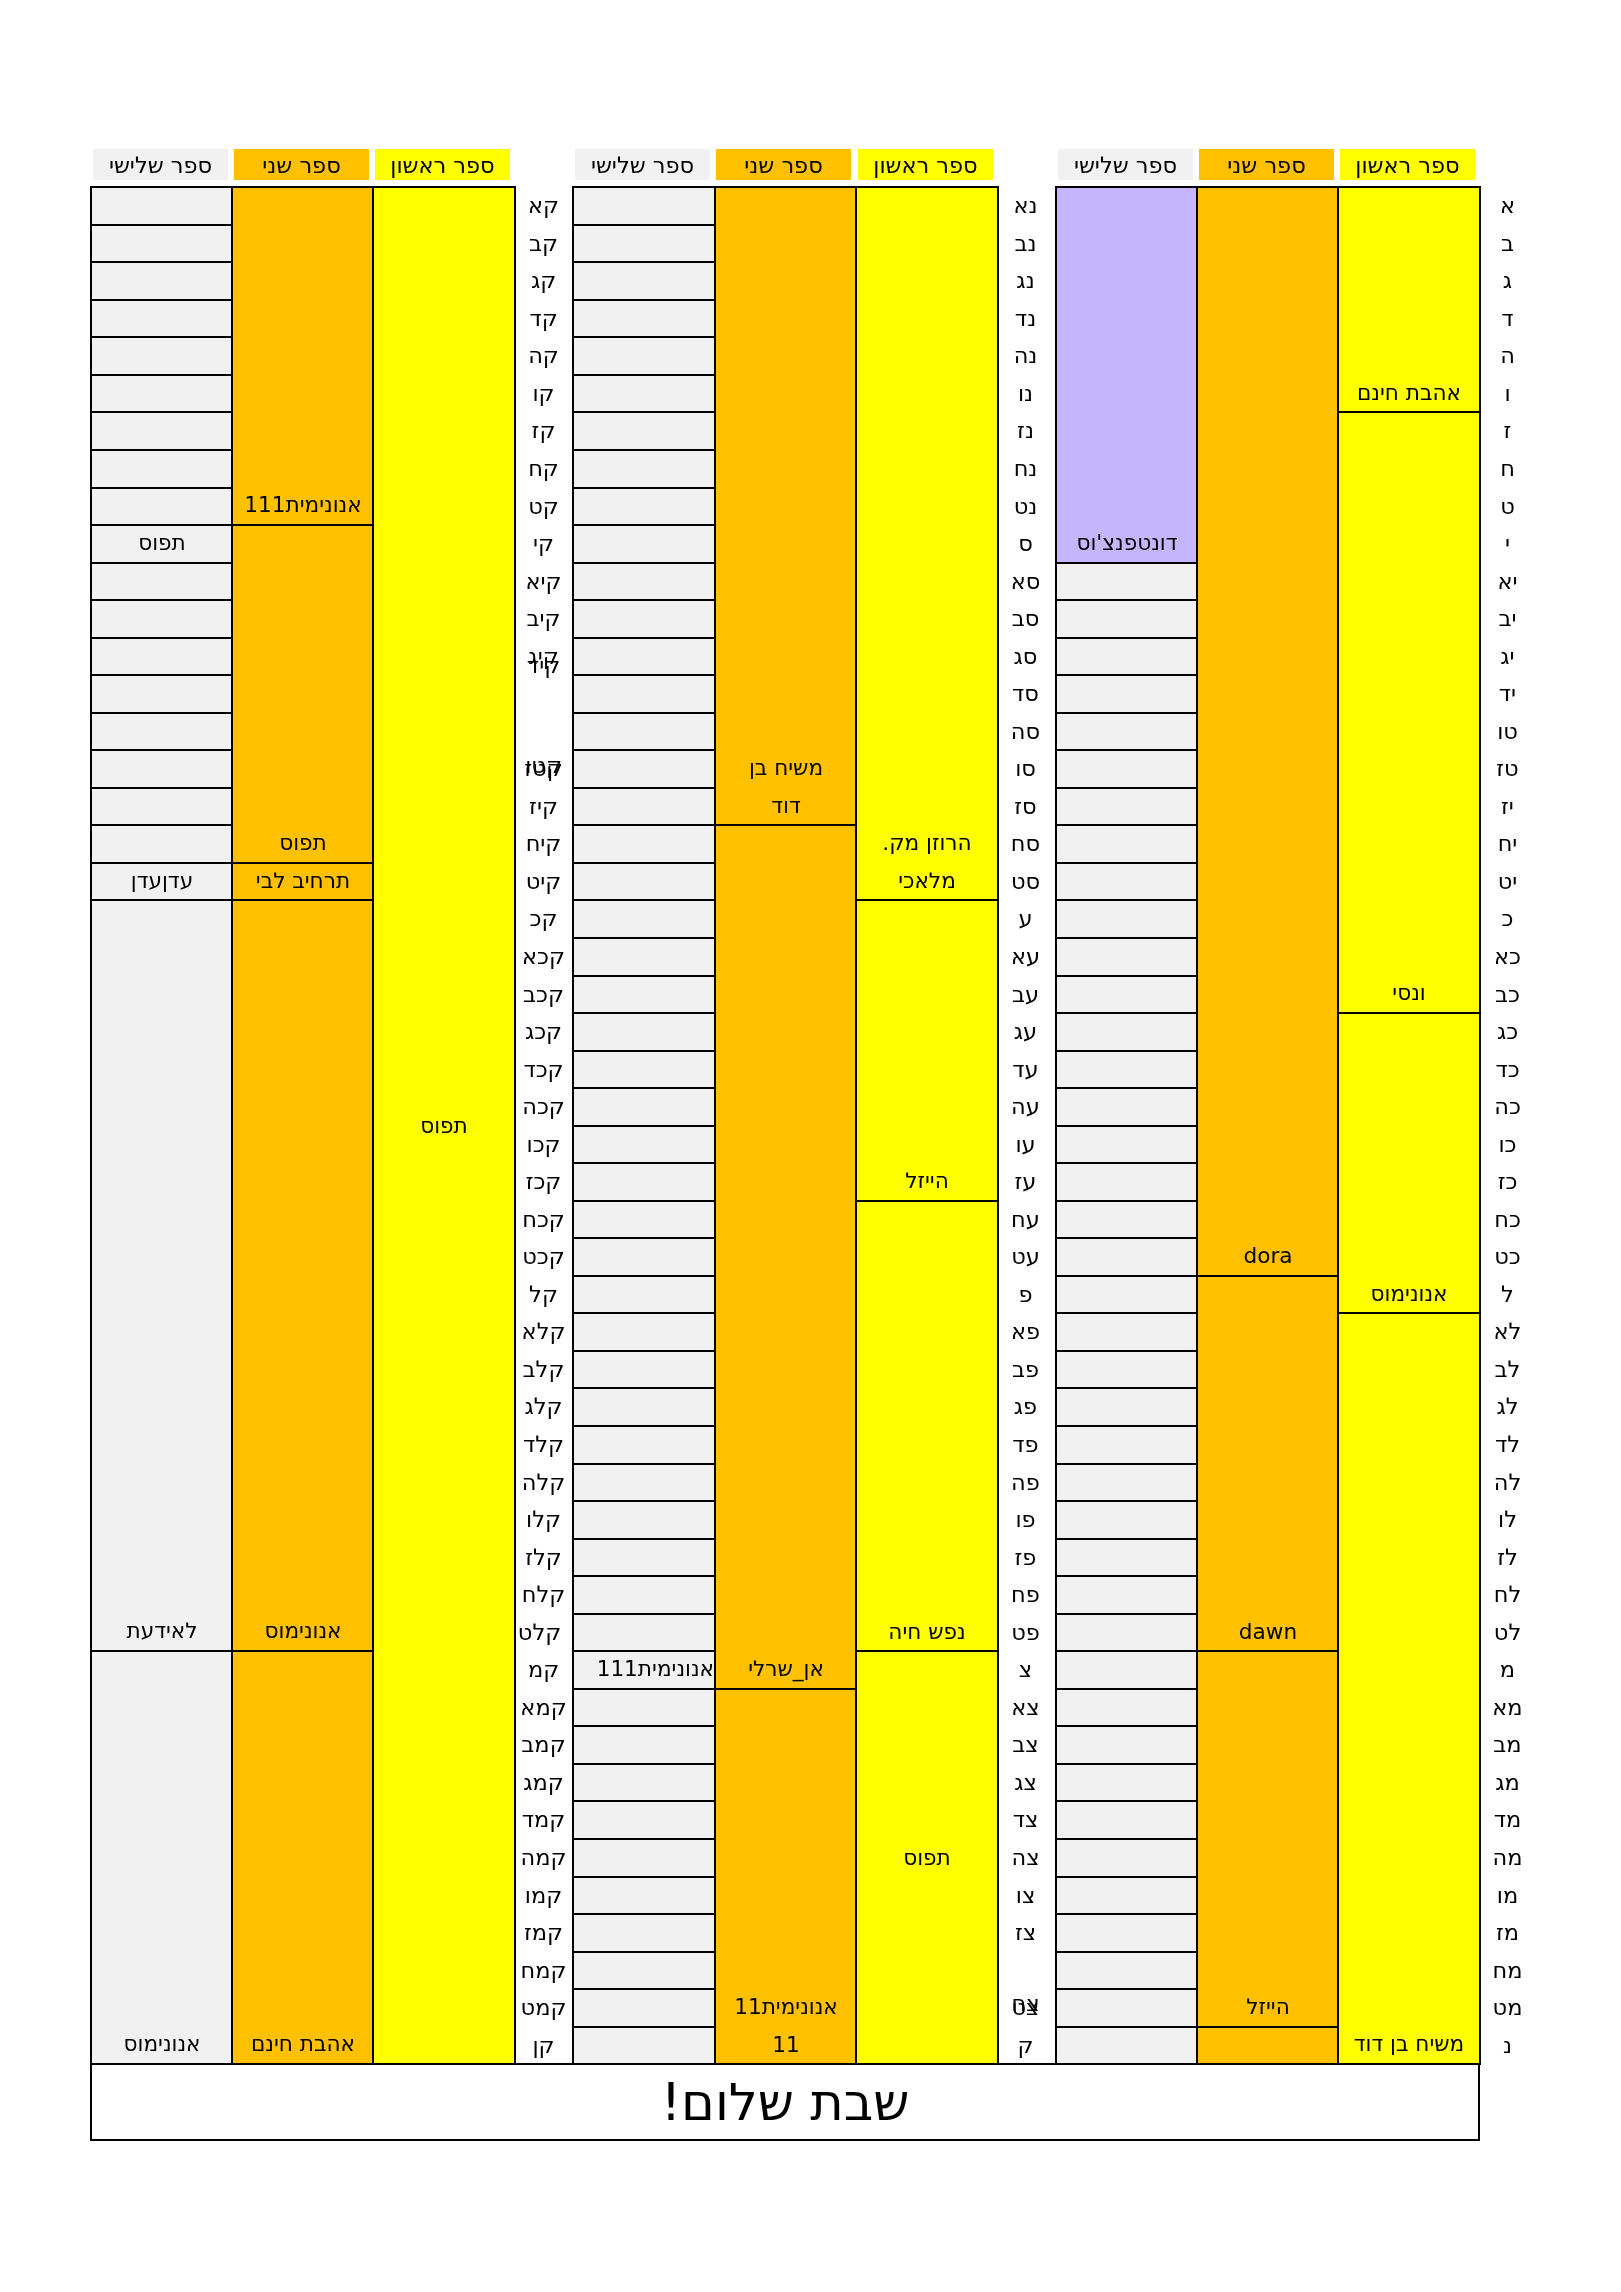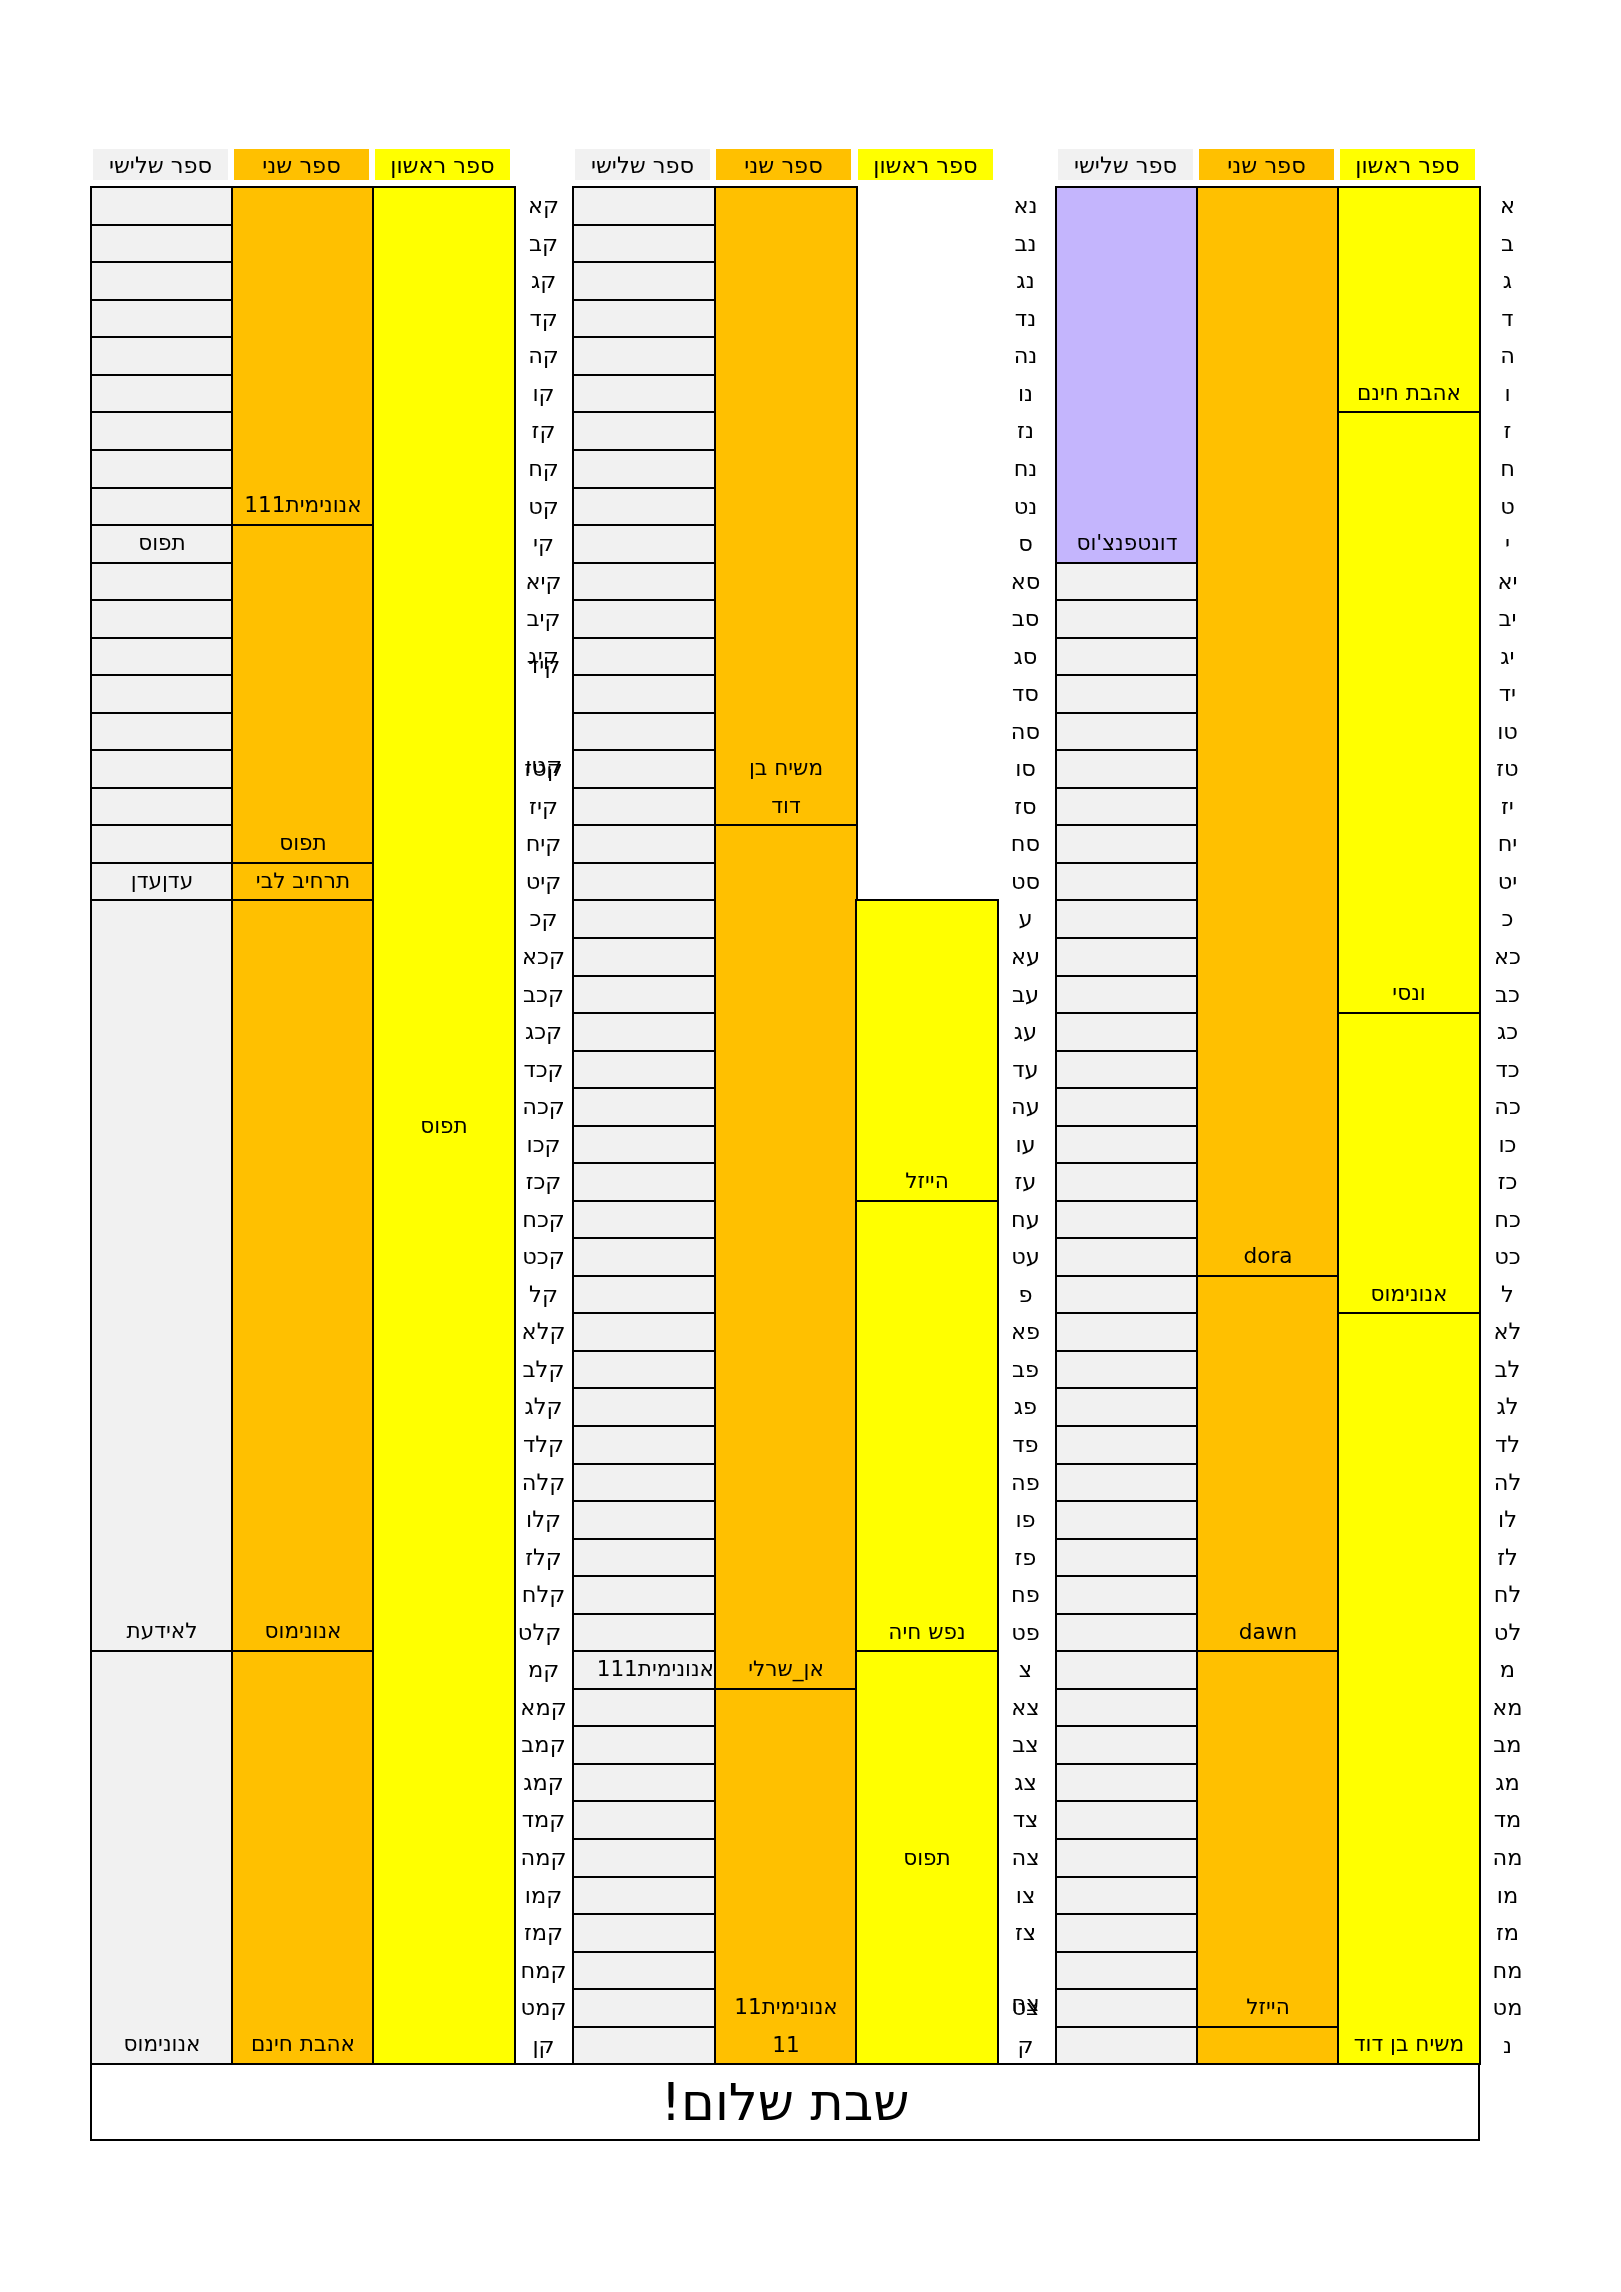--- a/index.html
+++ b/index.html
@@ -465,20 +465,24 @@
         <span class="line">משיח בן</span>
         <span class="line">דוד</span>
       </div>
       <div class="seg" style="left: 714px; top: 824px; width: 144px; height: 866px; background: rgb(255, 192, 0);">
         <span class="line">אן_שרלי</span>
       </div>
       <div class="seg" style="left: 714px; top: 1688px; width: 144px; height: 378px; background: rgb(255, 192, 0);">
         <span class="line">אנונימית11</span>
         <span class="line">11</span>
       </div>
+      <div class="seg" style="left: 855px; top: 186px; width: 144px; height: 716px; background: rgb(255, 255, 0);">
+        <span class="line">הרוזן מק.</span>
+        <span class="line">מלאכי</span>
+      </div>
       <div class="seg" style="left: 855px; top: 899px; width: 144px; height: 303px; background: rgb(255, 255, 0);">
         <span class="line">הייזל</span>
       </div>
       <div class="seg" style="left: 855px; top: 1200px; width: 144px; height: 453px; background: rgb(255, 255, 0);">
         <span class="line">נפש חיה</span>
       </div>
       <div class="seg mid" style="left: 855px; top: 1650px; width: 144px; height: 415px; background: rgb(255, 255, 0);">
         <span class="line">תפוס</span>
       </div>
       <div class="header-cell" style="left: 93px; top: 149px; width: 135px; height: 31px; background: rgb(241, 241, 241);">

